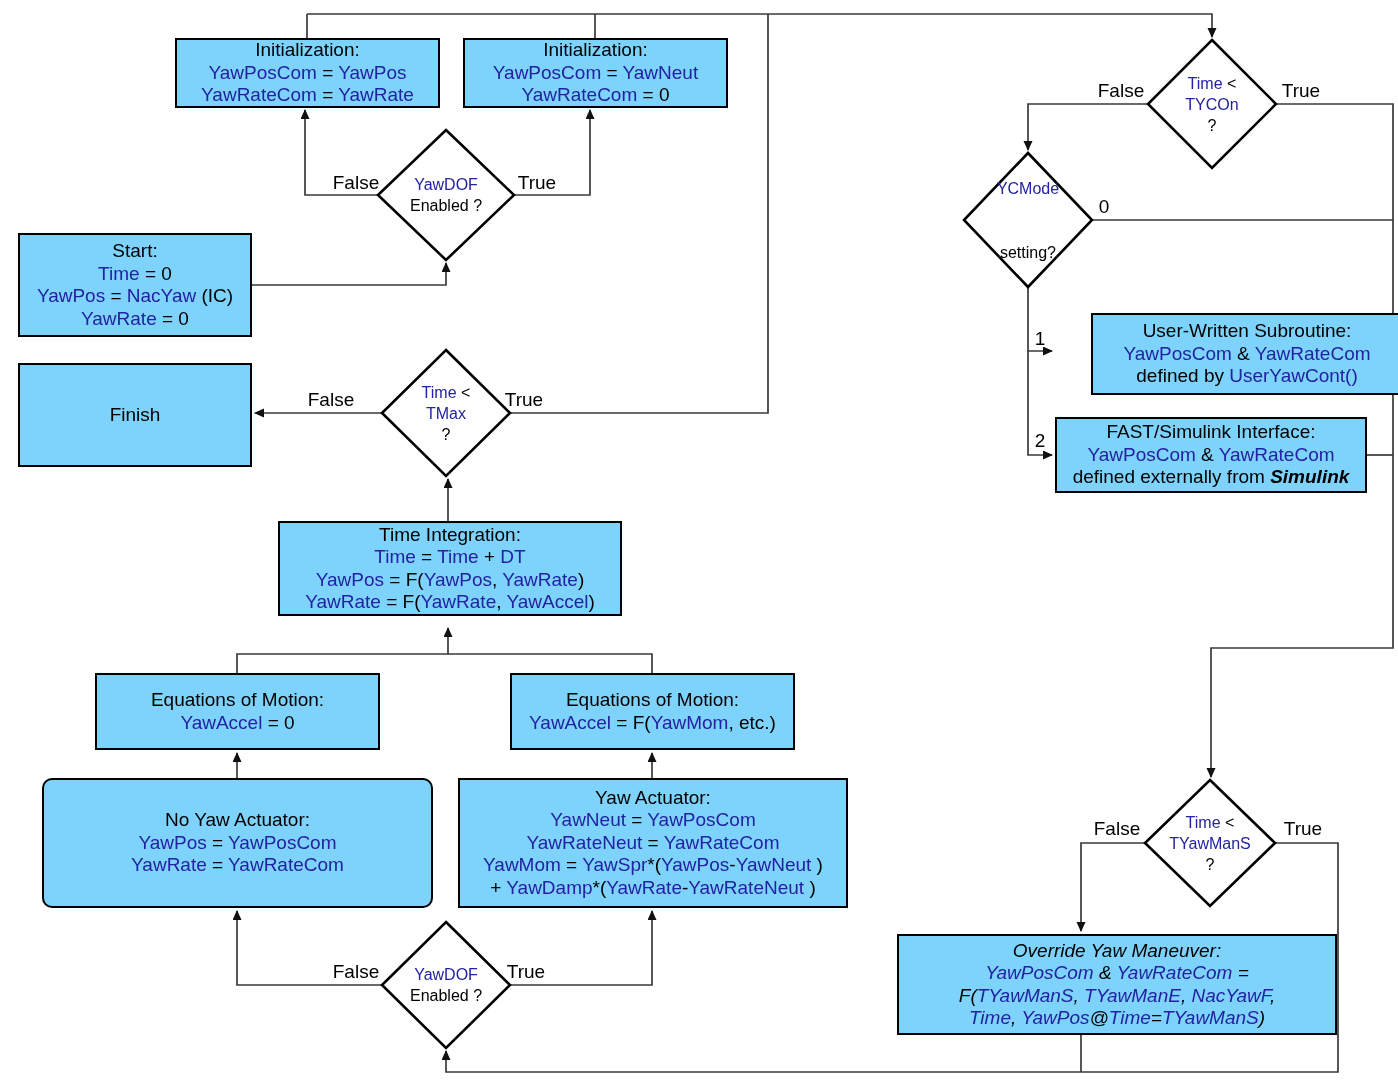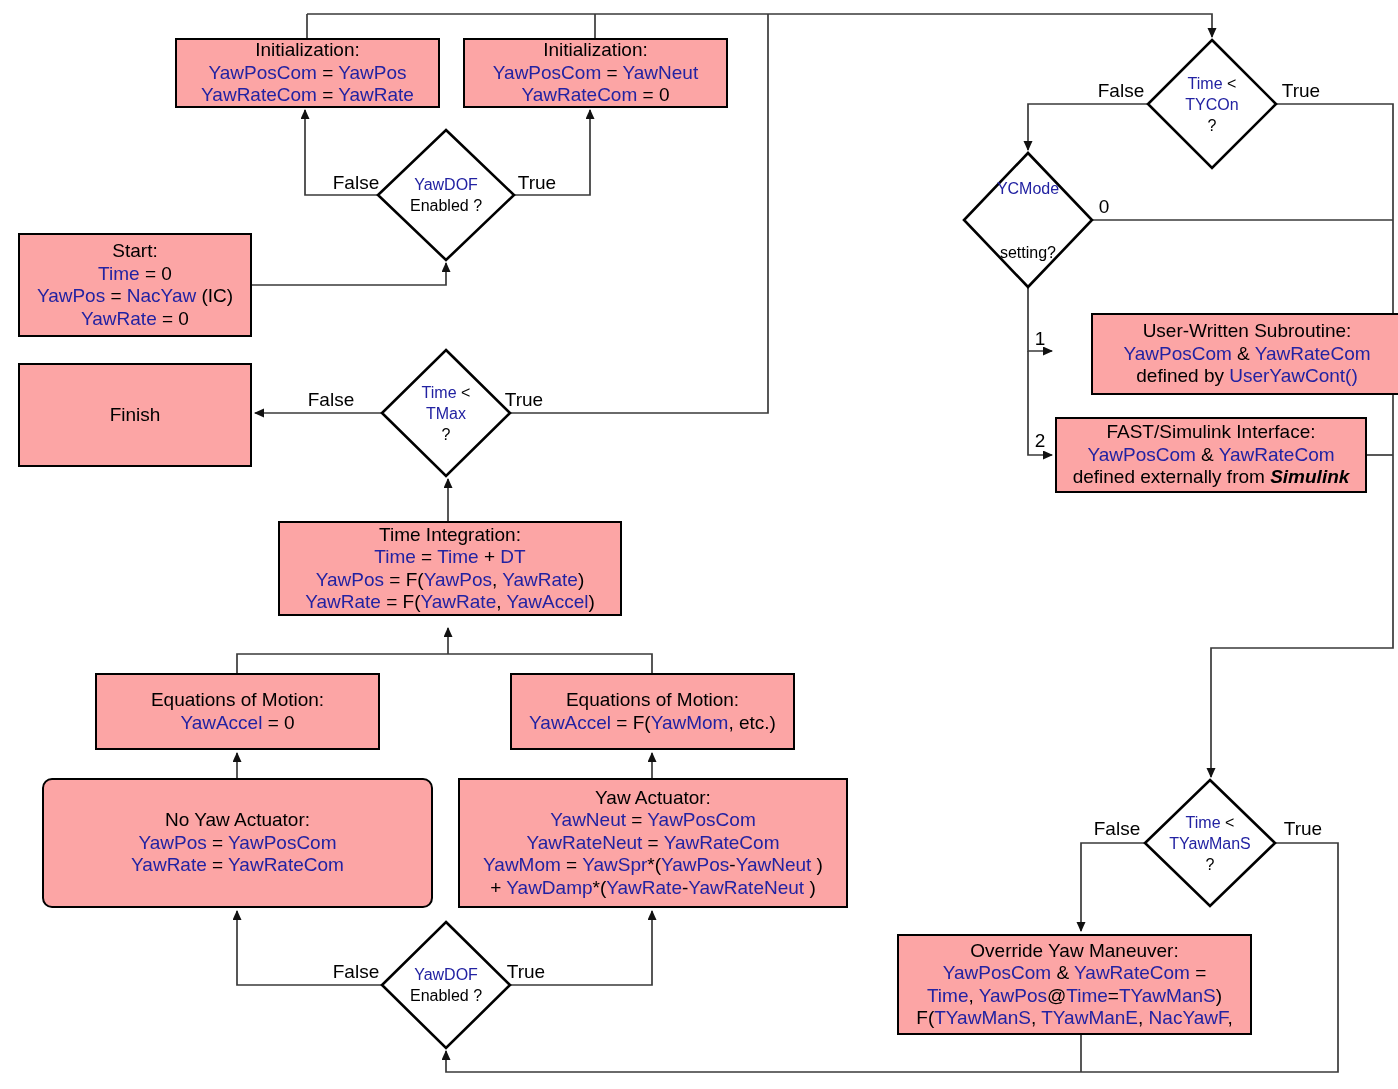--- a/index.html
+++ b/index.html
@@ -5,21 +5,21 @@
   html,body{margin:0;padding:0;background:#fff;}
   #stage{
     position:relative;width:1398px;height:1089px;background:#ffffff;
     font-family:"Liberation Sans", sans-serif;color:#000;overflow:hidden;
   }
   #connector-layer{position:absolute;left:0;top:0;width:1398px;height:1089px;z-index:1;}
   .conn{fill:none;stroke:#3a3a3a;stroke-width:1.7px;}
   .diamond{fill:#ffffff;stroke:#000000;stroke-width:2.6px;}
   .fbox{
     position:absolute;z-index:2;box-sizing:border-box;
-    border:2.6px solid #000;background:#fca5a5;
+    border:2.6px solid #000;background:#7dd3fc;
     display:flex;flex-direction:column;justify-content:center;align-items:center;
     text-align:center;font-size:19px;line-height:22.5px;white-space:nowrap;
   }
   .dtext{
     position:absolute;z-index:2;
     display:flex;flex-direction:column;justify-content:center;align-items:center;
     text-align:center;font-size:16px;line-height:21px;white-space:nowrap;pointer-events:none;
   }
   .elabel{
     position:absolute;z-index:2;transform:translate(-50%,-50%);
@@ -147,25 +147,25 @@
       <div class="fbox" style="left: 1091px; top: 313px; width: 312px; height: 82px;">
         <div><span class="sg-k">User-Written Subroutine:</span></div>
         <div><span class="sg-b">YawPosCom</span><span class="sg-k"> &amp; </span><span class="sg-b">YawRateCom</span></div>
         <div><span class="sg-k">defined by </span><span class="sg-b">UserYawCont()</span></div>
       </div>
       <div class="fbox" style="left: 1055px; top: 417px; width: 312px; height: 76px;">
         <div><span class="sg-k">FAST/Simulink Interface:</span></div>
         <div><span class="sg-b">YawPosCom</span><span class="sg-k"> &amp; </span><span class="sg-b">YawRateCom</span></div>
         <div><span class="sg-k">defined externally from  </span><span class="sg-bi">Simulink</span></div>
       </div>
-      <div class="fbox" style="left: 897px; top: 934px; width: 355px; height: 101px;">
+      <div class="fbox" style="left: 897px; top: 934px; width: 440px; height: 101px; font-style: italic;">
         <div><span class="sg-k">Override Yaw Maneuver:</span></div>
         <div><span class="sg-b">YawPosCom</span><span class="sg-k"> &amp; </span><span class="sg-b">YawRateCom</span><span class="sg-k"> =</span></div>
+        <div><span class="sg-k">F(</span><span class="sg-b">TYawManS</span><span class="sg-k">, </span><span class="sg-b">TYawManE</span><span class="sg-k">, </span><span class="sg-b">NacYawF</span><span class="sg-k">,</span></div>
         <div><span class="sg-b">Time</span><span class="sg-k">, </span><span class="sg-b">YawPos</span><span class="sg-k">@</span><span class="sg-b">Time</span><span class="sg-k">=</span><span class="sg-b">TYawManS</span><span class="sg-k">)</span></div>
-        <div><span class="sg-k">F(</span><span class="sg-b">TYawManS</span><span class="sg-k">, </span><span class="sg-b">TYawManE</span><span class="sg-k">, </span><span class="sg-b">NacYawF</span><span class="sg-k">,</span></div>
       </div>
       <div class="elabel" style="left: 356px; top: 183px;">False</div>
       <div class="elabel" style="left: 537px; top: 183px;">True</div>
       <div class="elabel" style="left: 331px; top: 400px;">False</div>
       <div class="elabel" style="left: 524px; top: 400px;">True</div>
       <div class="elabel" style="left: 1121px; top: 91px;">False</div>
       <div class="elabel" style="left: 1301px; top: 91px;">True</div>
       <div class="elabel" style="left: 1104px; top: 207px;">0</div>
       <div class="elabel" style="left: 1040px; top: 339px;">1</div>
       <div class="elabel" style="left: 1040px; top: 441px;">2</div>

